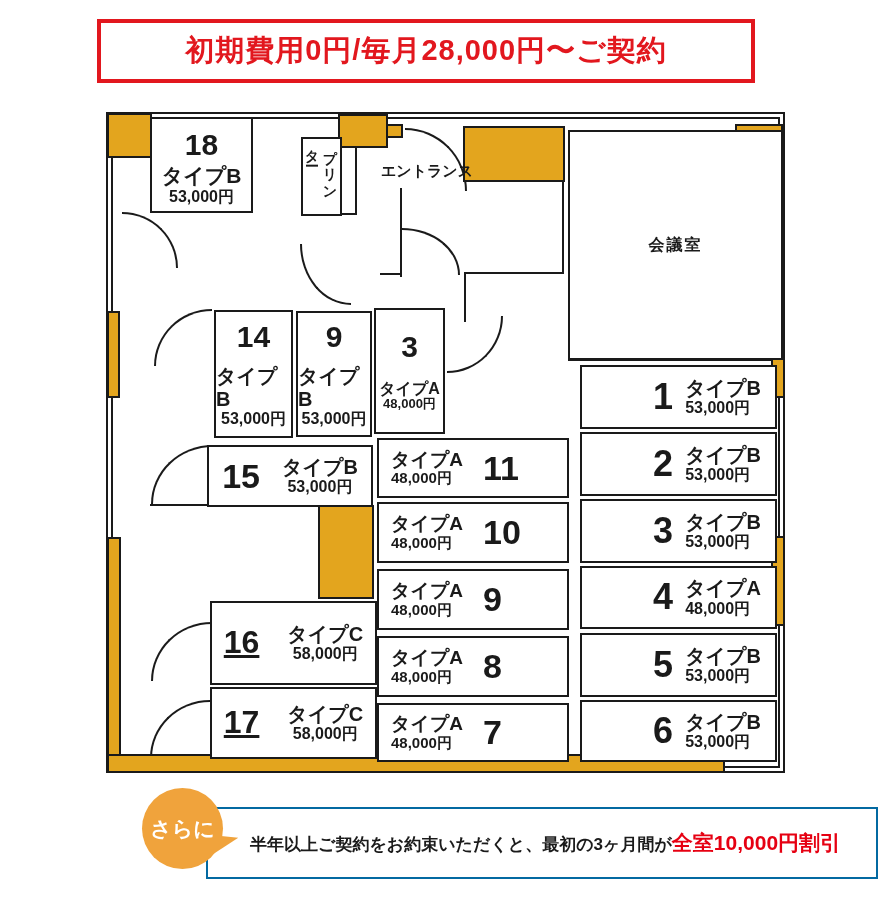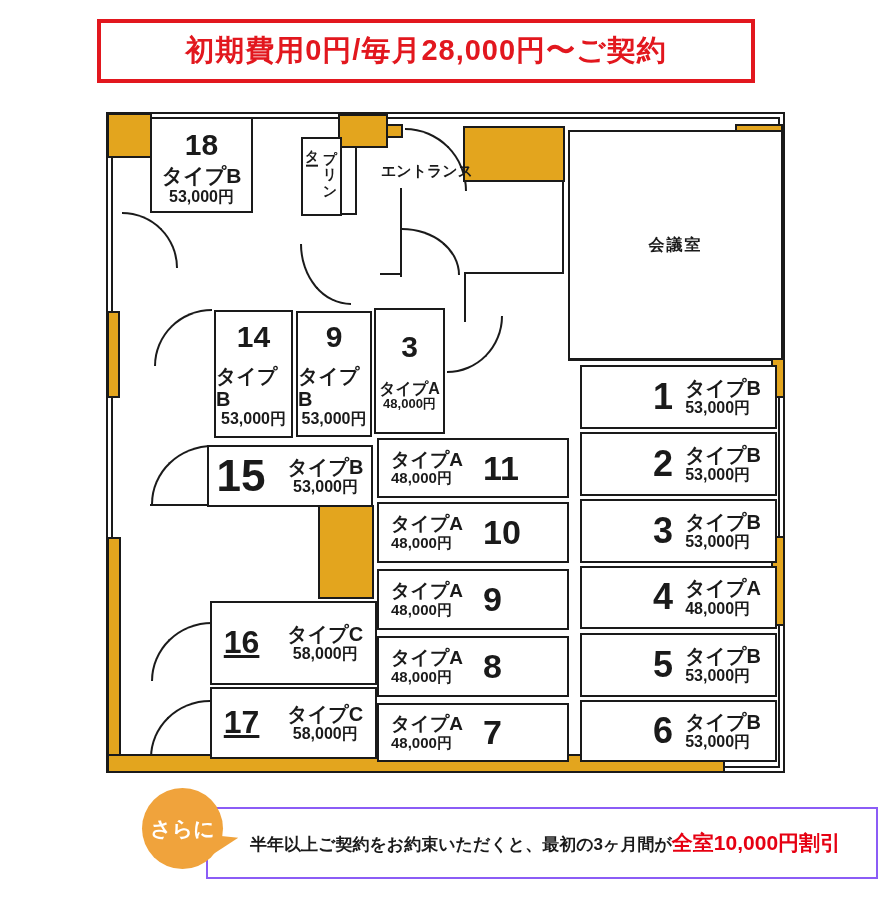--- a/index.html
+++ b/index.html
@@ -39,21 +39,21 @@
   .price{font-weight:bold;font-size:16px;}
   .stacked{flex-direction:column;}
   .stacked .num{font-size:30px;margin-bottom:12px;}
   .col-right{justify-content:flex-end;padding-right:14px;gap:12px;}
   .col-right .num{font-size:36px;}
   .col-mid{justify-content:flex-start;padding-left:12px;gap:20px;}
   .col-mid .num{font-size:34px;}
   .col-mid .type{font-size:19px;}
   .col-mid .price{font-size:15px;}
   .r15{gap:22px;}
-  .r15 .num{font-size:44px;}
+  .r15 .num{font-size:34px;}
   .r1617{gap:28px;}
   .r1617 .num{font-size:32px;text-decoration:underline;}
   .r12 .type{font-size:16px;}
   .r12 .price{font-size:13px;}
   .r12 .num{margin-bottom:16px;}
   #printer{
     writing-mode:vertical-rl;text-orientation:upright;
     font-size:14px;font-weight:bold;letter-spacing:3px;
     display:flex;align-items:center;justify-content:center;
     background:#fff;border:2px solid #1a1a1a;
@@ -64,21 +64,21 @@
   #meeting-room .lbl{font-size:16px;font-weight:bold;letter-spacing:2px;}
   
   .arc{border:0 solid #1a1a1a;background:transparent;}
   .arc-tl{border-top-width:2px;border-left-width:2px;border-top-left-radius:100% 100%;}
   .arc-tr{border-top-width:2px;border-right-width:2px;border-top-right-radius:100% 100%;}
   .arc-bl{border-bottom-width:2px;border-left-width:2px;border-bottom-left-radius:100% 100%;}
   .arc-br{border-bottom-width:2px;border-right-width:2px;border-bottom-right-radius:100% 100%;}
   
   #promo-box{
     left:206px;top:807px;width:672px;height:72px;
-    border:2px solid #8b5cf6;background:#fff;
+    border:2px solid #0369a1;background:#fff;
     display:flex;flex-direction:column;justify-content:center;
     padding-left:42px;gap:2px;
   }
   .promo-line{font-size:17px;font-weight:bold;white-space:nowrap;}
   .promo-line .hl{color:var(--highlight-red,#e60012);font-size:21px;}
   #promo-bubble{
     left:142px;top:788px;width:81px;height:81px;border-radius:50%;
     background:var(--bubble-orange,#f0a33c);
     display:flex;align-items:center;justify-content:center;
     color:#fff;font-size:21px;font-weight:bold;z-index:5;

